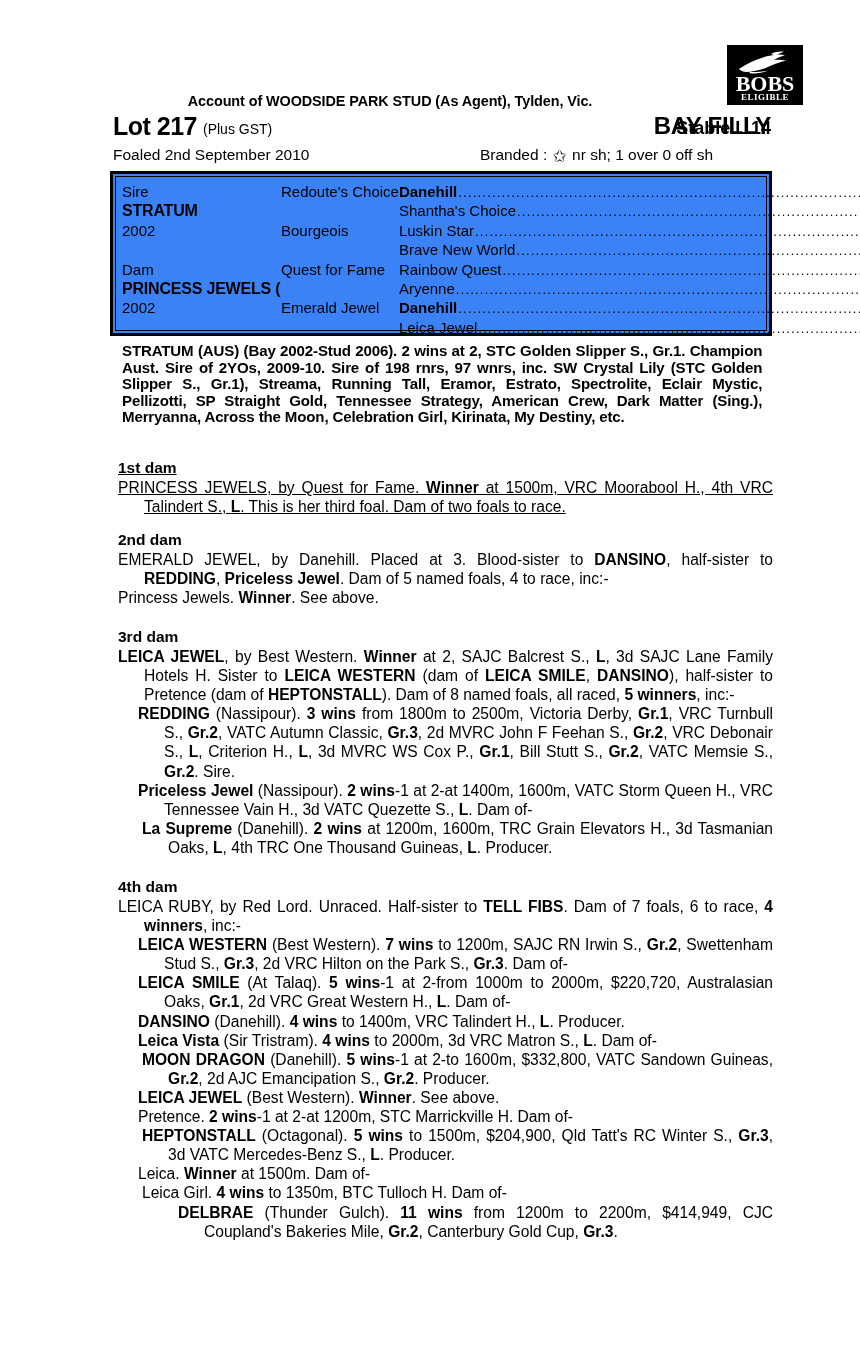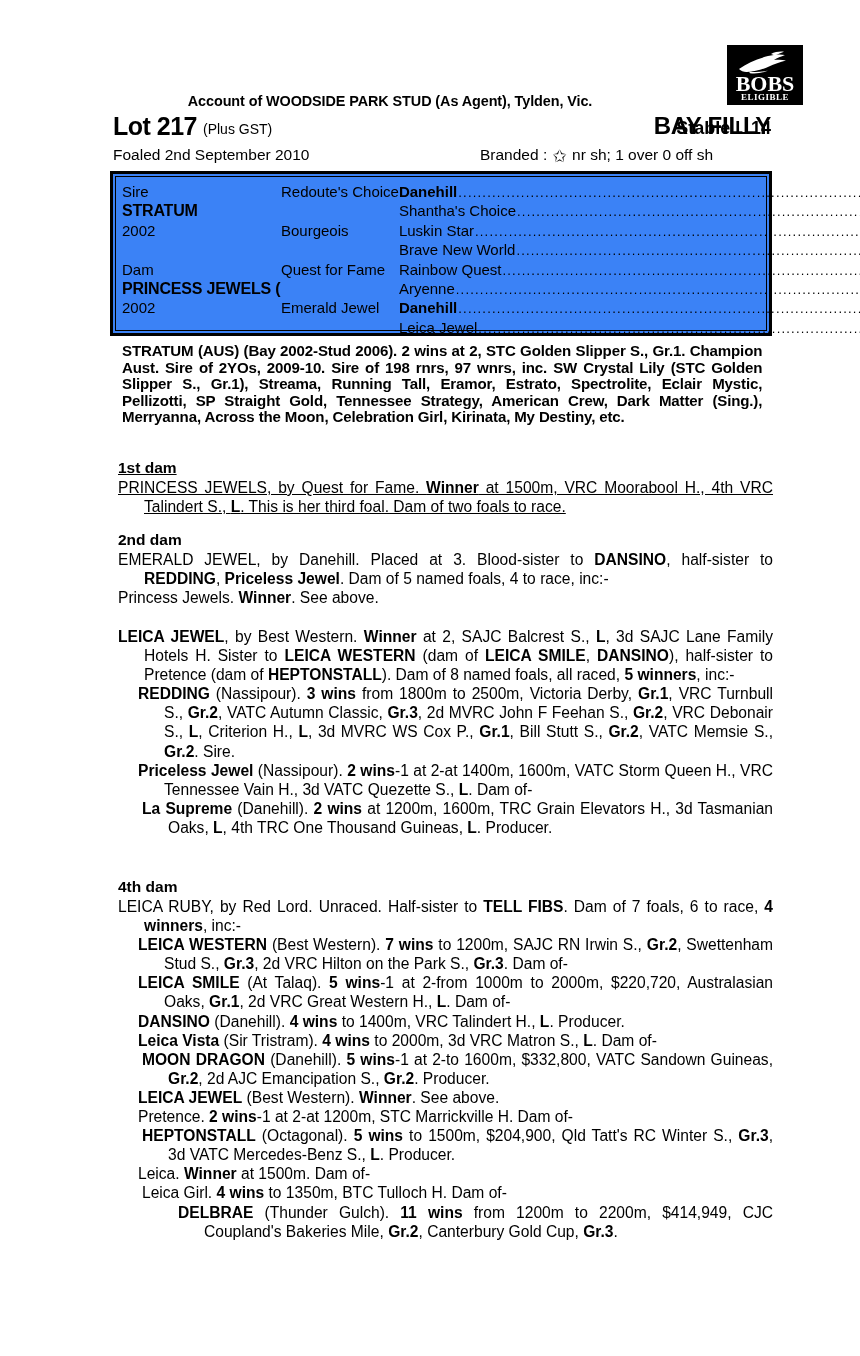--- a/index.html
+++ b/index.html
@@ -355,20 +355,21 @@
       <div class="dam-section" style="top: 458px; text-decoration: underline;">
         <div class="dam-head">1st dam</div>
         <p class="entry lvl0">PRINCESS JEWELS, by Quest for Fame. <b>Winner</b> at 1500m, VRC Moorabool H., 4th VRC Talindert S., <b>L</b>. This is her third foal. Dam of two foals to race.</p>
       </div>
       <div class="dam-section" style="top: 530px;">
         <div class="dam-head">2nd dam</div>
         <p class="entry lvl0">EMERALD JEWEL, by Danehill. Placed at 3. Blood-sister to <b>DANSINO</b>, half-sister to <b>REDDING</b>, <b>Priceless Jewel</b>. Dam of 5 named foals, 4 to race, inc:-</p>
         <p class="entry lvl0 noindent">Princess Jewels. <b>Winner</b>. See above.</p>
       </div>
       <div class="dam-section" style="top: 627px;">
+        <div class="dam-head">3rd dam</div>
         <p class="entry lvl0"><b>LEICA JEWEL</b>, by Best Western. <b>Winner</b> at 2, SAJC Balcrest S., <b>L</b>, 3d SAJC Lane Family Hotels H. Sister to <b>LEICA WESTERN</b> (dam of <b>LEICA SMILE</b>, <b>DANSINO</b>), half-sister to Pretence (dam of <b>HEPTONSTALL</b>). Dam of 8 named foals, all raced, <b>5 winners</b>, inc:-</p>
         <p class="entry lvl1"><b>REDDING</b> (Nassipour). <b>3 wins</b> from 1800m to 2500m, Victoria Derby, <b>Gr.1</b>, VRC Turnbull S., <b>Gr.2</b>, VATC Autumn Classic, <b>Gr.3</b>, 2d MVRC John F Feehan S., <b>Gr.2</b>, VRC Debonair S., <b>L</b>, Criterion H., <b>L</b>, 3d MVRC WS Cox P., <b>Gr.1</b>, Bill Stutt S., <b>Gr.2</b>, VATC Memsie S., <b>Gr.2</b>. Sire.</p>
         <p class="entry lvl1"><b>Priceless Jewel</b> (Nassipour). <b>2 wins</b>-1 at 2-at 1400m, 1600m, VATC Storm Queen H., VRC Tennessee Vain H., 3d VATC Quezette S., <b>L</b>. Dam of-</p>
         <p class="entry lvl2"><b>La Supreme</b> (Danehill). <b>2 wins</b> at 1200m, 1600m, TRC Grain Elevators H., 3d Tasmanian Oaks, <b>L</b>, 4th TRC One Thousand Guineas, <b>L</b>. Producer.</p>
       </div>
       <div class="dam-section" style="top: 877px;">
         <div class="dam-head">4th dam</div>
         <p class="entry lvl0">LEICA RUBY, by Red Lord. Unraced. Half-sister to <b>TELL FIBS</b>. Dam of 7 foals, 6 to race, <b>4 winners</b>, inc:-</p>
         <p class="entry lvl1"><b>LEICA WESTERN</b> (Best Western). <b>7 wins</b> to 1200m, SAJC RN Irwin S., <b>Gr.2</b>, Swettenham Stud S., <b>Gr.3</b>, 2d VRC Hilton on the Park S., <b>Gr.3</b>. Dam of-</p>
         <p class="entry lvl1"><b>LEICA SMILE</b> (At Talaq). <b>5 wins</b>-1 at 2-from 1000m to 2000m, $220,720, Australasian Oaks, <b>Gr.1</b>, 2d VRC Great Western H., <b>L</b>. Dam of-</p>

